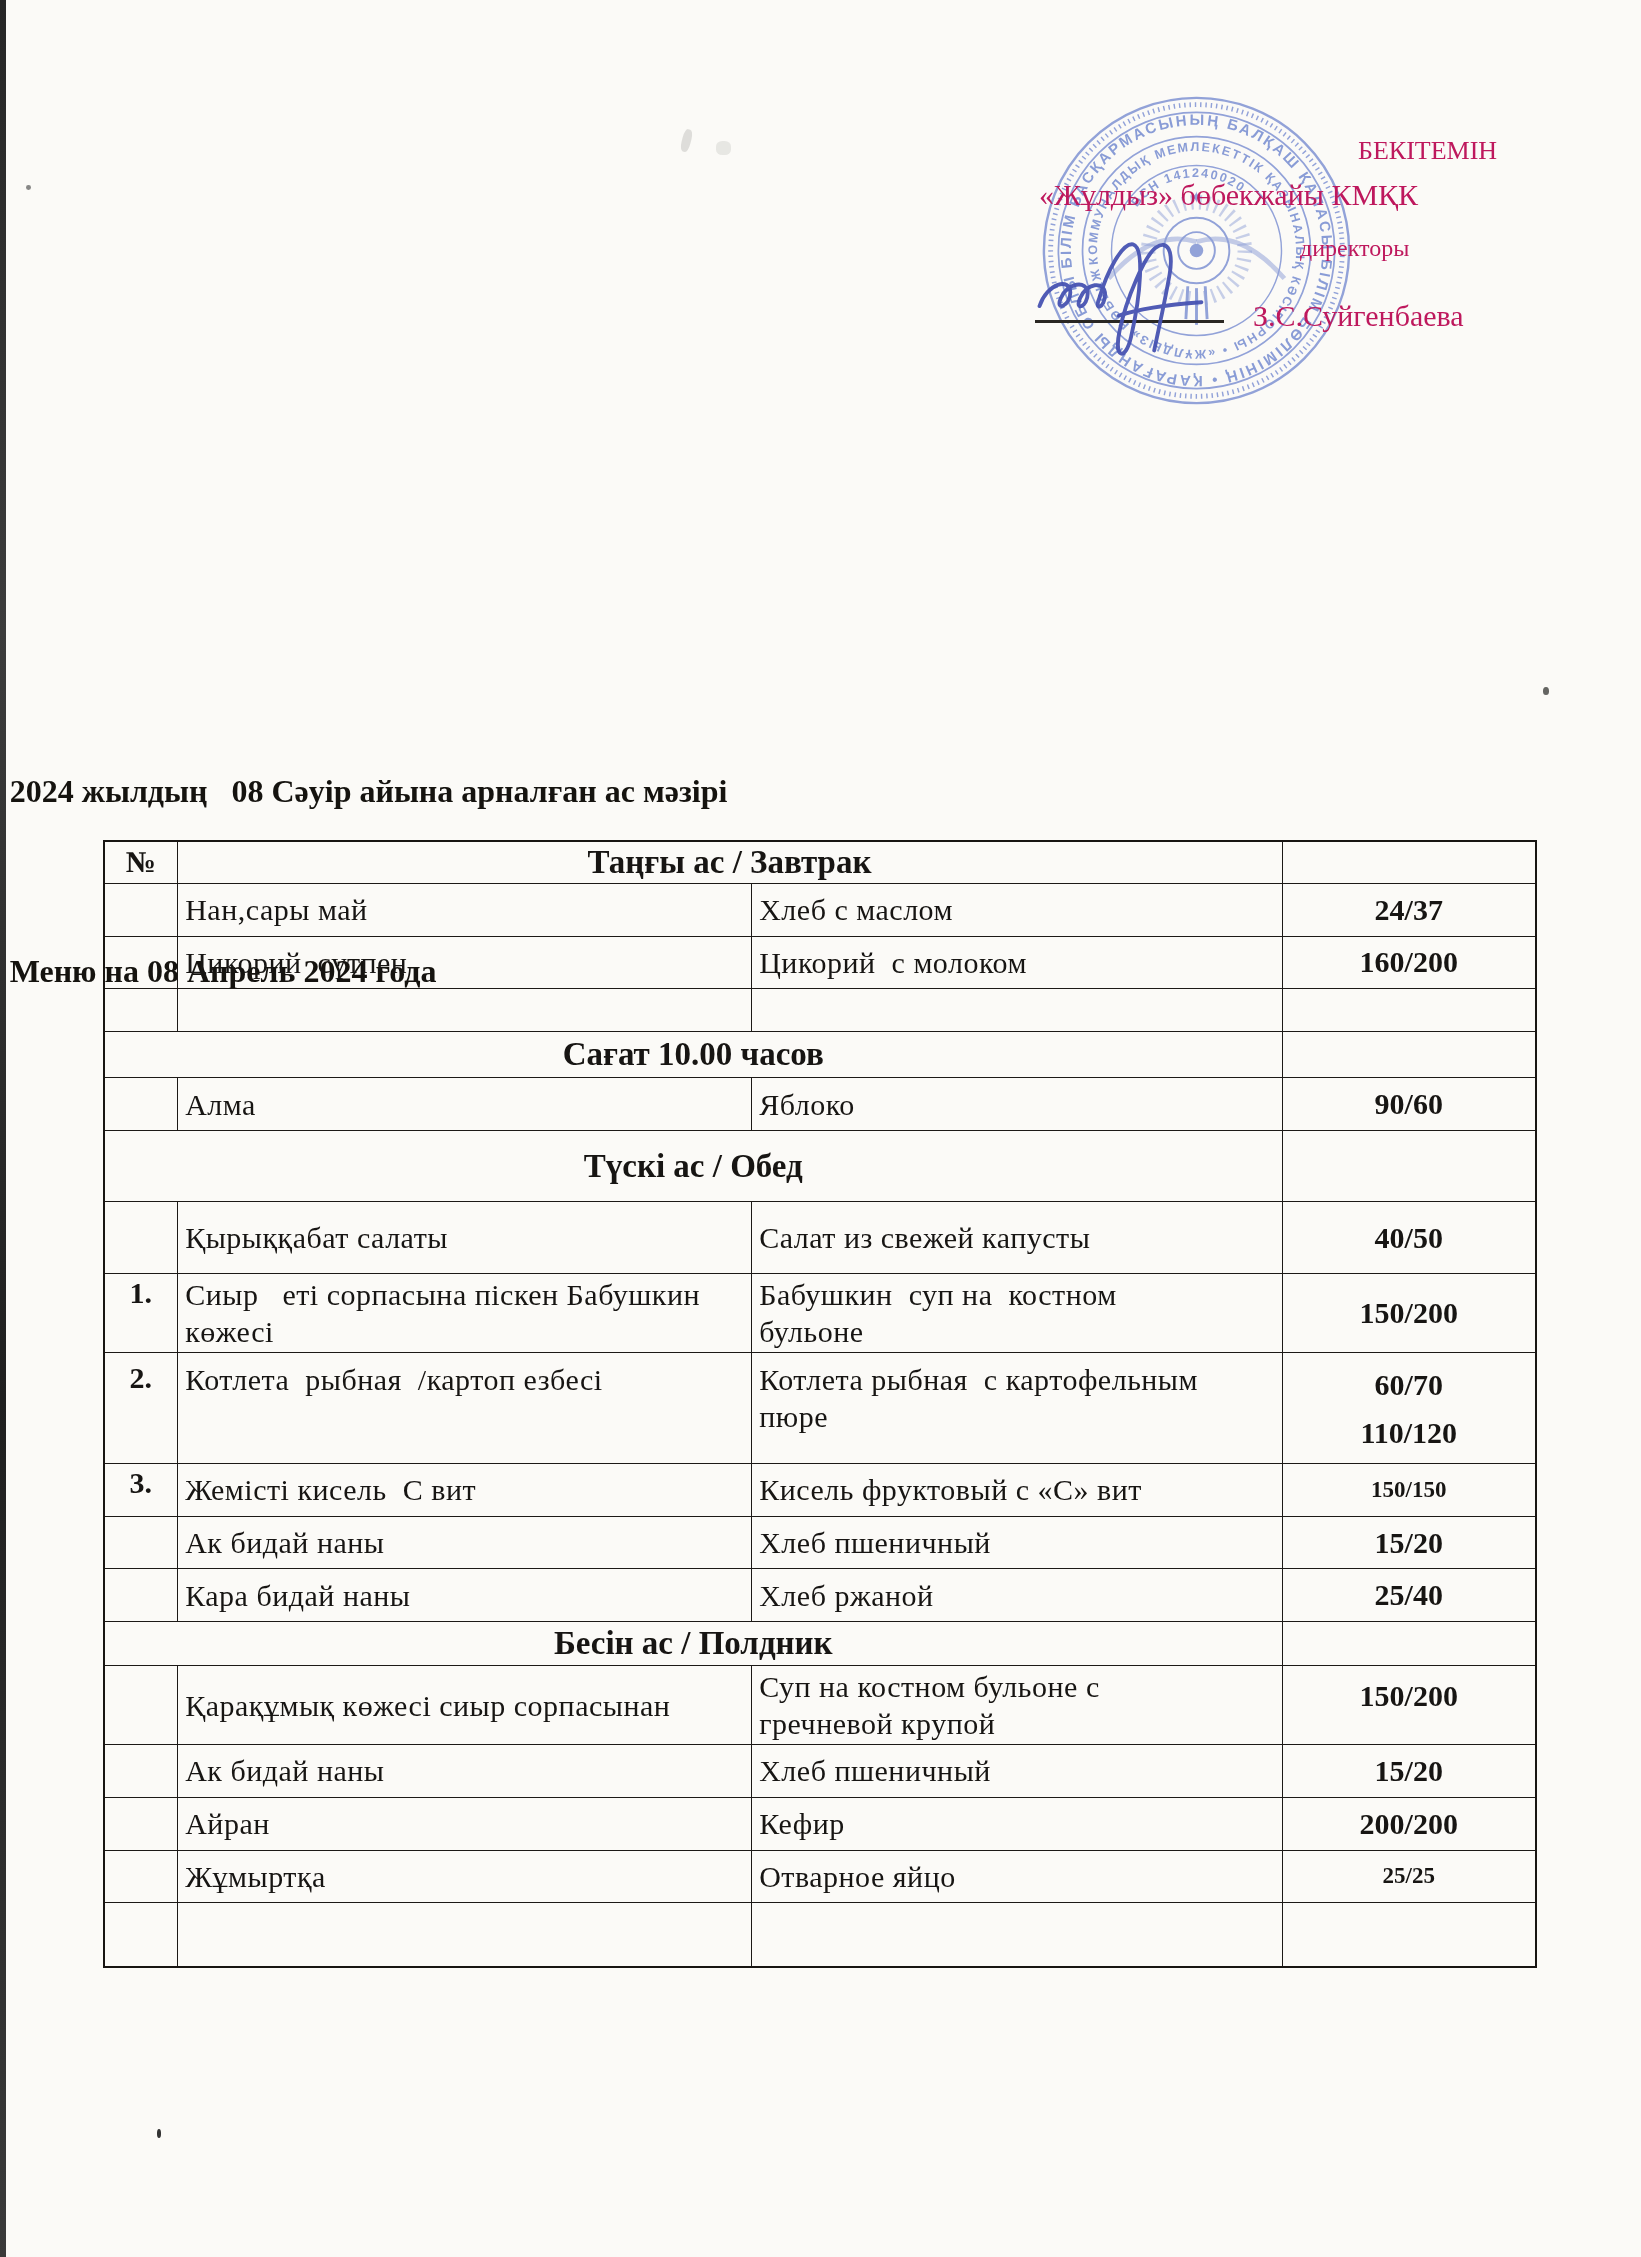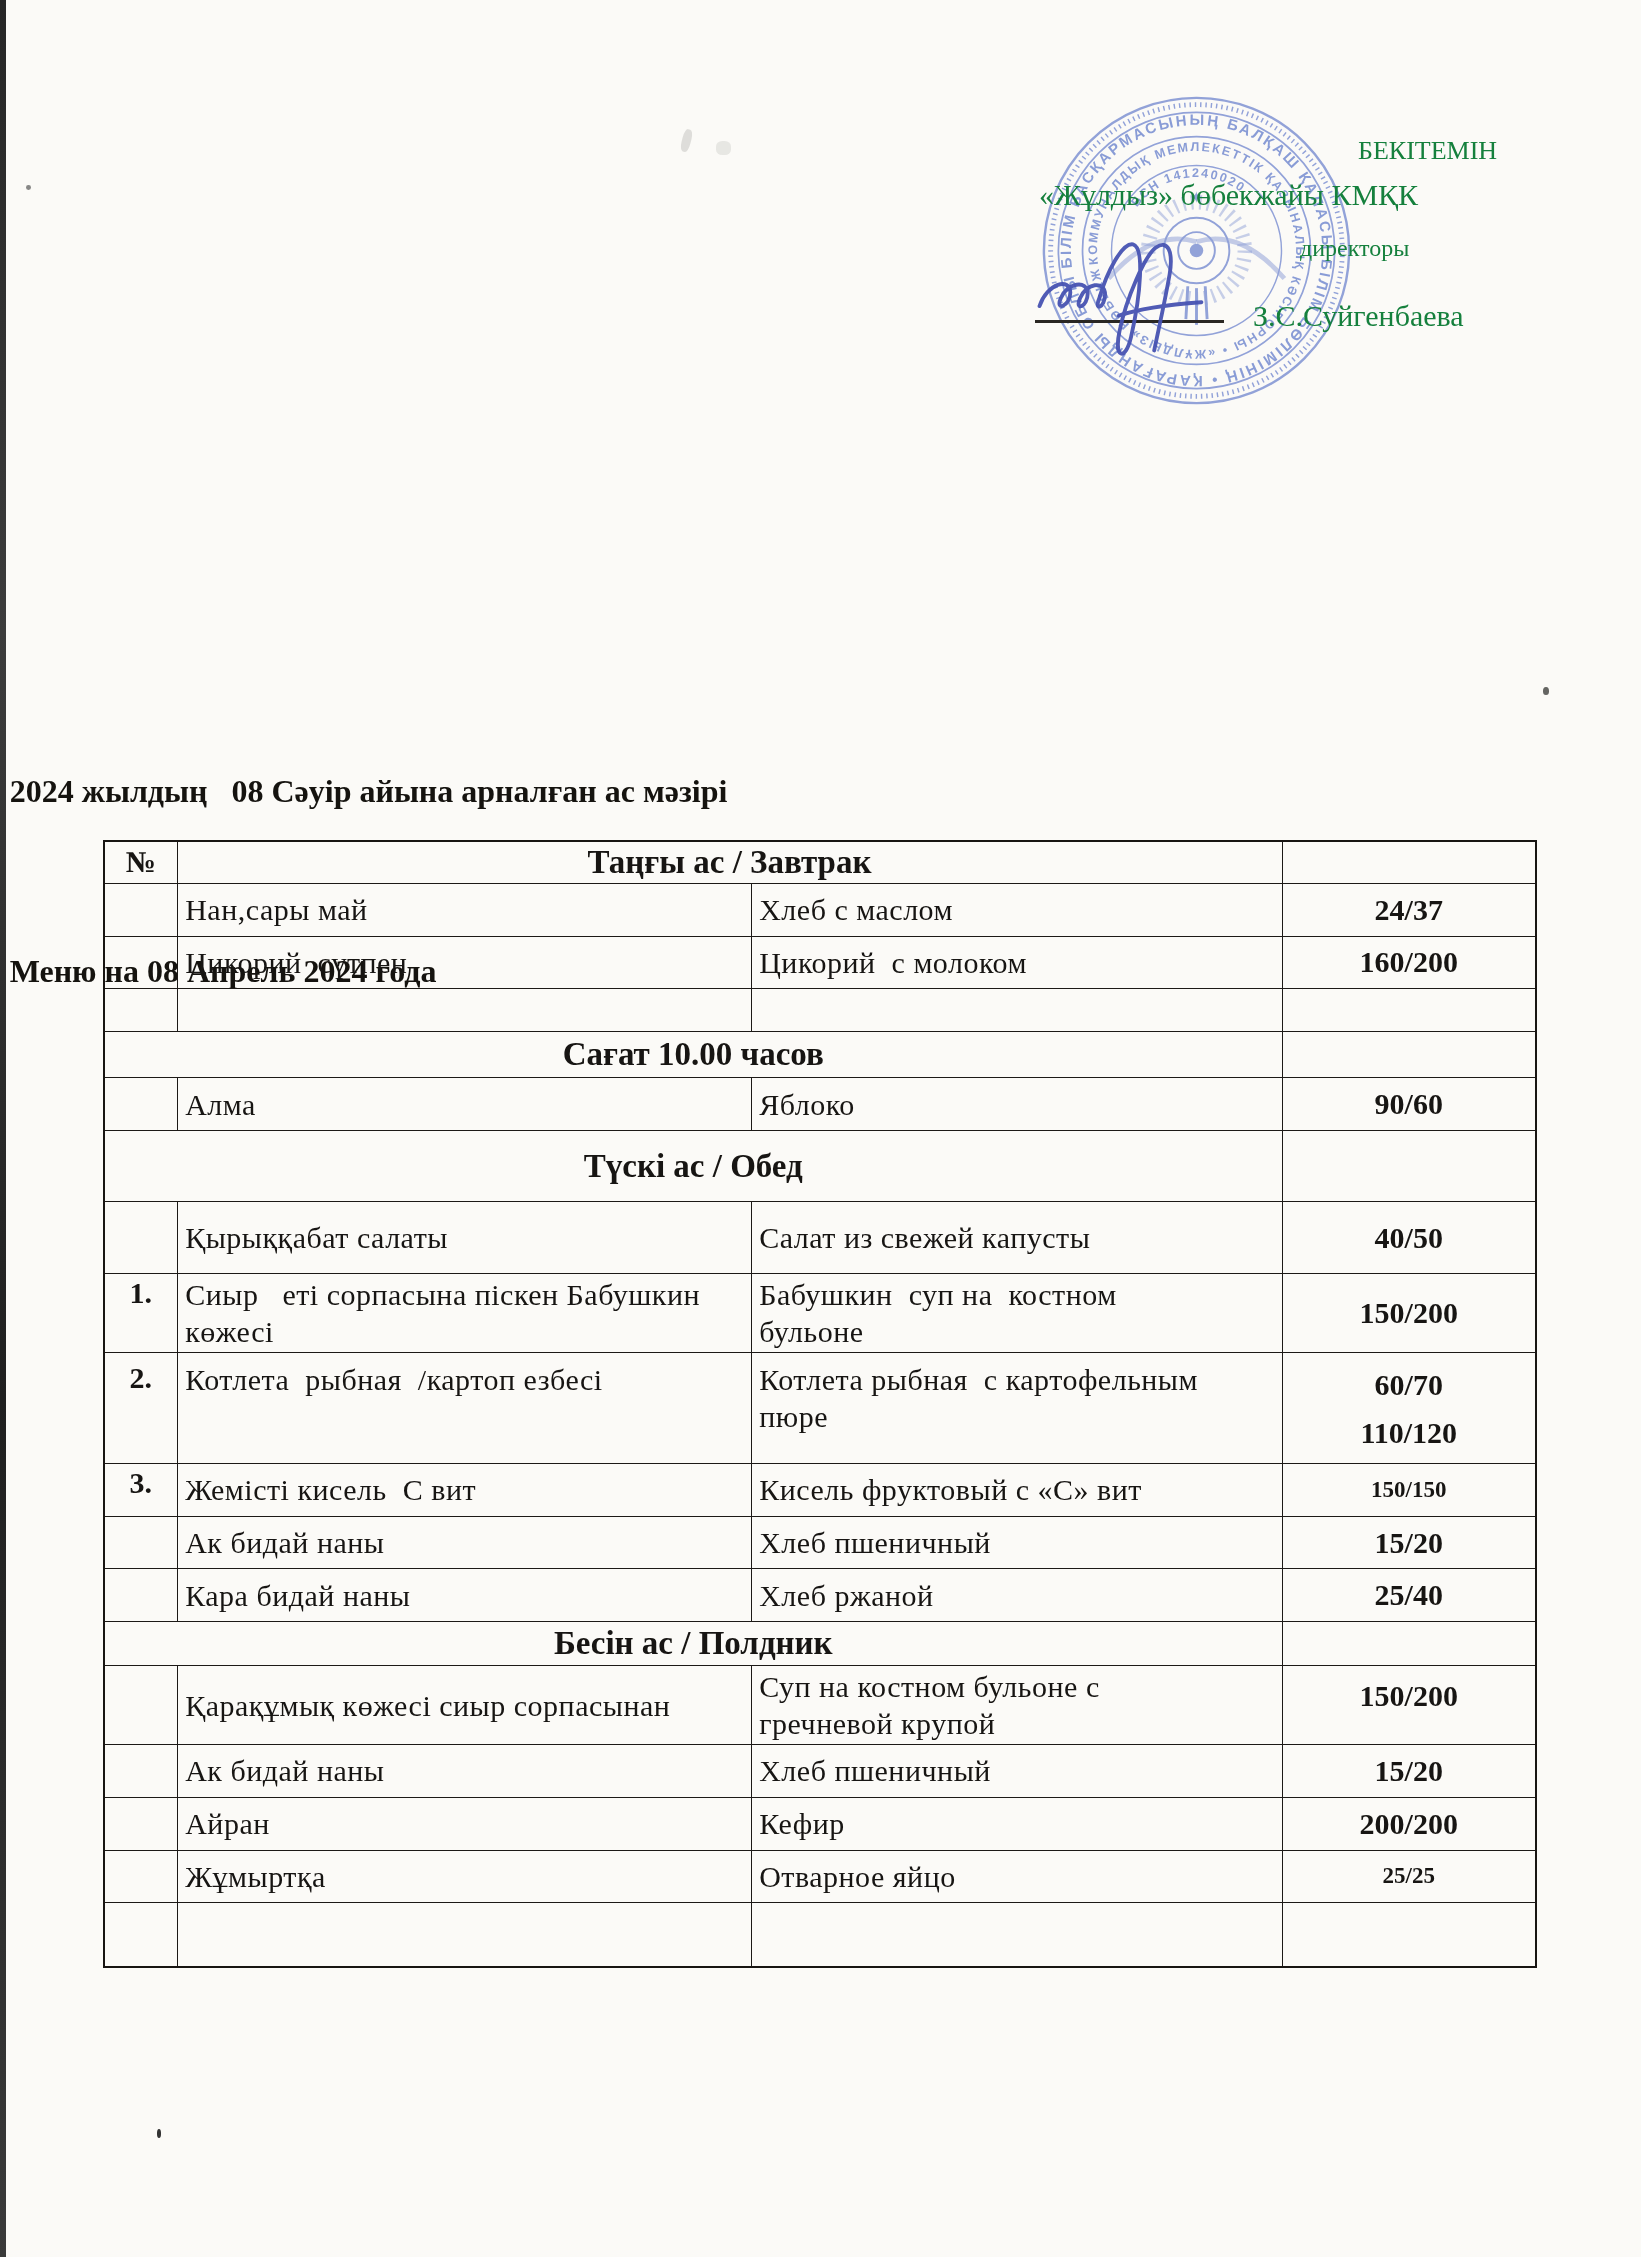--- a/index.html
+++ b/index.html
@@ -8,21 +8,21 @@
     background:#fbfaf7;
     font-family:"Liberation Serif","DejaVu Serif",serif;color:#171513;
   }
   .page{position:absolute;inset:0;}
   
   .edge-strip{position:absolute;left:0;top:0;width:5.8px;height:2257px;
     background:linear-gradient(#262626,#3c3c3c 28%,#1f1f1f 62%,#3a3a3a);}
   .speck{position:absolute;border-radius:50%;}
   .smudge{position:absolute;opacity:.30;background:#9a9a98;border-radius:40%;}
   
-  .appr{position:absolute;white-space:pre;color:#15803d;}
+  .appr{position:absolute;white-space:pre;color:#be185d;}
   .appr-1{left:1358px;top:136px;font-size:26px;}
   .appr-2{left:1039px;top:178px;font-size:30px;}
   .appr-3{left:1300px;top:235px;font-size:24px;}
   .appr-4{left:1253px;top:299px;font-size:30px;}
   .sig-line{position:absolute;left:1035px;top:320px;width:189px;height:2.9px;background:#2a2723;}
   
   .stamp{position:absolute;left:1041px;top:95px;width:311px;height:311px;opacity:.82;}
   .sig{position:absolute;left:1026px;top:225px;width:241px;height:140px;}
   
   .title{position:absolute;top:641px;left:9.7px;width:1526px;text-align:left;

